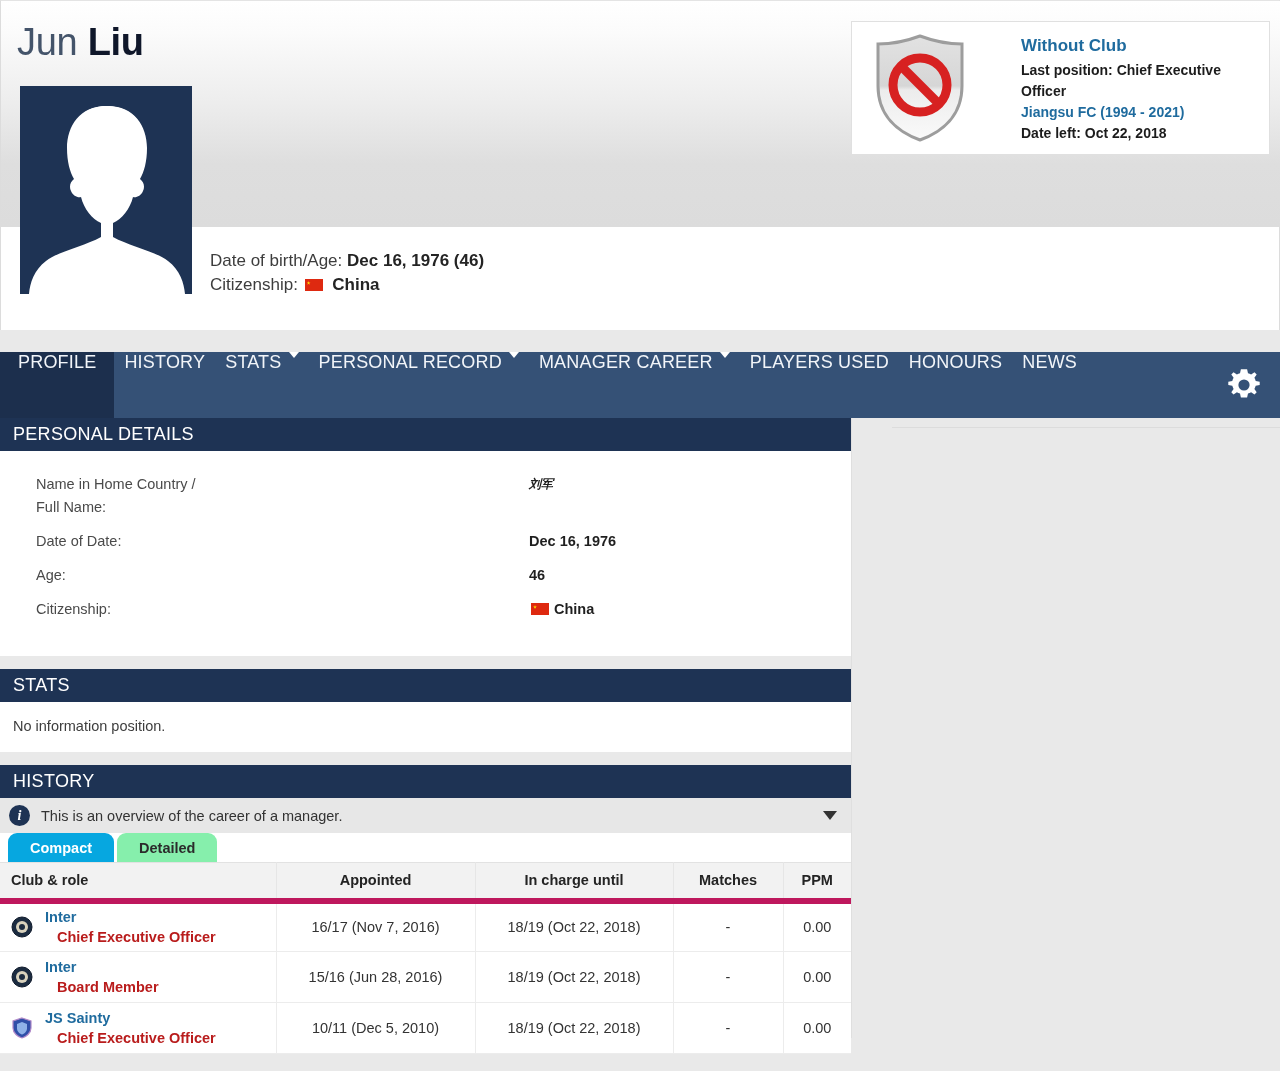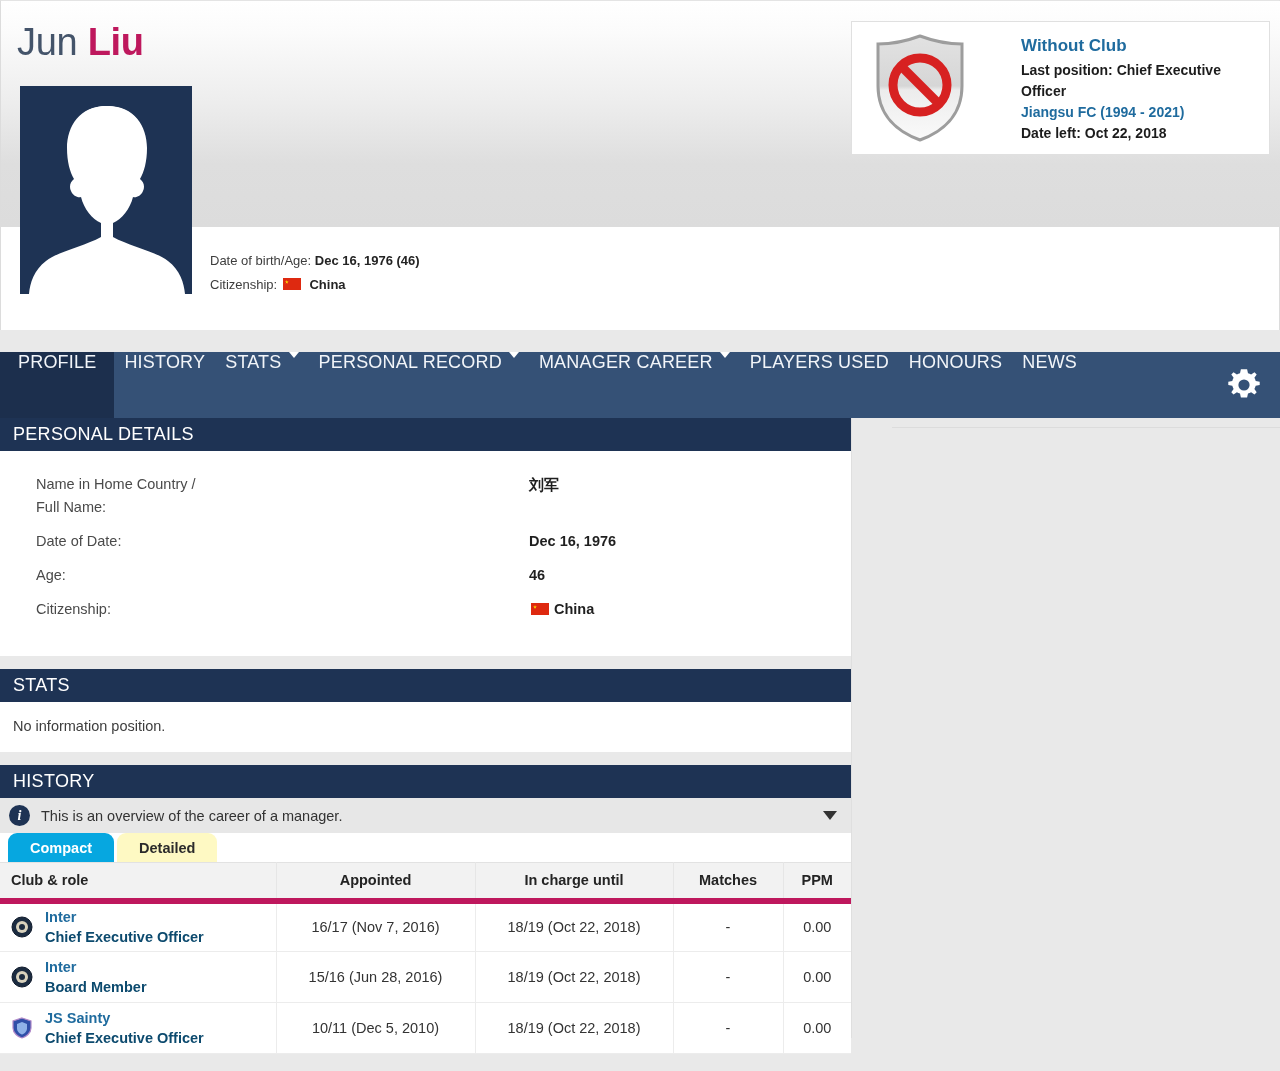--- a/index.html
+++ b/index.html
@@ -35,38 +35,38 @@
     left: 16px;
     top: 18px;
     font-size: 38px;
     line-height: 46px;
     color: #1b2b40;
     letter-spacing: -0.3px;
     white-space: nowrap;
     font-family: "Liberation Sans Narrow", "Liberation Sans", sans-serif;
   }
   .player-name .first { font-weight: 300; color: #44546a; }
-  .player-name .last  { font-weight: 700; color: #be185d; }
+  .player-name .last  { font-weight: 700; color: #0f172a; }
 
   .player-photo {
     position: absolute;
     left: 19px;
     top: 85px;
     width: 172px;
     height: 208px;
     background: #1e3354;
     overflow: hidden;
   }
   .player-photo svg { display: block; width: 172px; height: 208px; }
 
   .header-facts {
     position: absolute;
     left: 209px;
     top: 248px;
-    font-size: 13px;
+    font-size: 17px;
     line-height: 24px;
     color: #3d3d3d;
   }
   .header-facts .lbl { font-weight: 400; }
   .header-facts .val { font-weight: 700; color: #242424; }
   .flag-cn {
     display: inline-block;
     width: 18px; height: 12px;
     background: #de2910;
     position: relative;
@@ -203,21 +203,21 @@
   .details-body { padding: 22px 0 24px 0; }
   .detail-row {
     display: flex;
     font-size: 14.5px;
     color: #3d3d3d;
     line-height: 23px;
     padding: 0 0 11px 0;
   }
   .detail-row .dl { width: 529px; padding-left: 36px; color: #4a4a4a; }
   .detail-row .dv { font-weight: 700; color: #1f1f1f; }
-  .detail-row .dv.cjk { font-size: 15px; }
+  .detail-row .dv.cjk { font-size: 12px; font-style: italic; }
 
   .stats-body {
     padding: 16px 0 18px 13px;
     font-size: 14.5px;
     color: #3d3d3d;
   }
 
   
   .info-bar {
     height: 35px;
@@ -264,21 +264,21 @@
     height: 29px;
     padding: 0 22px;
     display: flex;
     align-items: center;
     font-size: 14.5px;
     font-weight: 700;
     border-radius: 9px 9px 0 0;
     cursor: pointer;
   }
   .tab.active { background: #06a7e0; color: #ffffff; }
-  .tab.inactive { background: #fef9c3; color: #2b2b2b; margin-left: 3px; }
+  .tab.inactive { background: #86efac; color: #2b2b2b; margin-left: 3px; }
 
   table.history {
     width: 851px;
     border-collapse: collapse;
     font-size: 14.5px;
   }
   table.history thead th {
     background: #f2f2f2;
     color: #242424;
     font-weight: 700;
@@ -308,21 +308,21 @@
   .club-cell { display: flex; align-items: center; }
   .club-badge { width: 22px; min-width: 22px; height: 22px; margin-right: 12px; }
   .club-badge svg { display: block; }
   .club-lines { line-height: 20px; }
   .club-lines .club-link {
     color: #1f6b9e;
     font-weight: 700;
     font-size: 14.5px;
     cursor: pointer;
   }
-  .club-lines .club-role { color: #0c4a6e; font-weight: 700; font-size: 14.5px; }
+  .club-lines .club-role { color: #b91c1c; font-weight: 700; font-size: 14.5px; margin-left: 12px; }
 
   .col-appointed { width: 199px; }
   .col-incharge { width: 198px; }
   .col-matches { width: 110px; }
   .col-ppm { width: 68px; }
 </style>
 </head>
 <body>
 
 <div class="profile-header">

